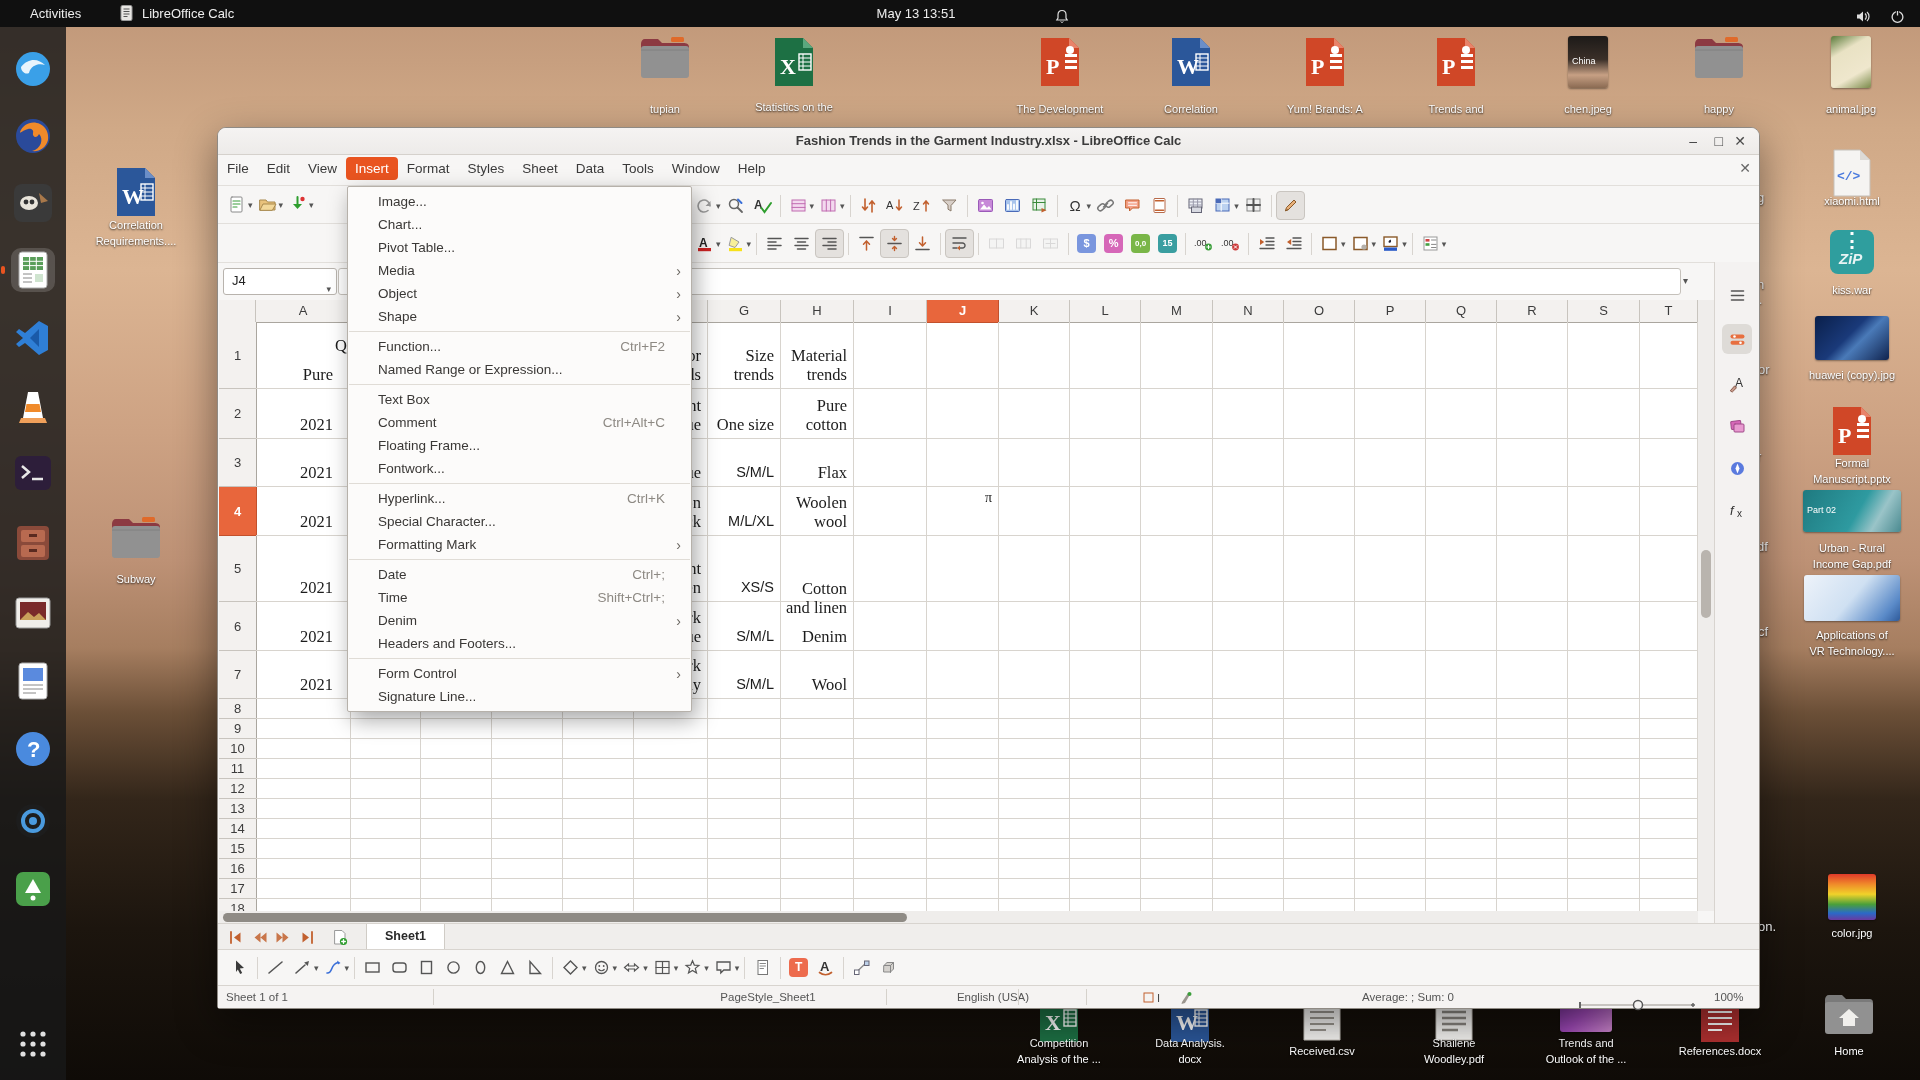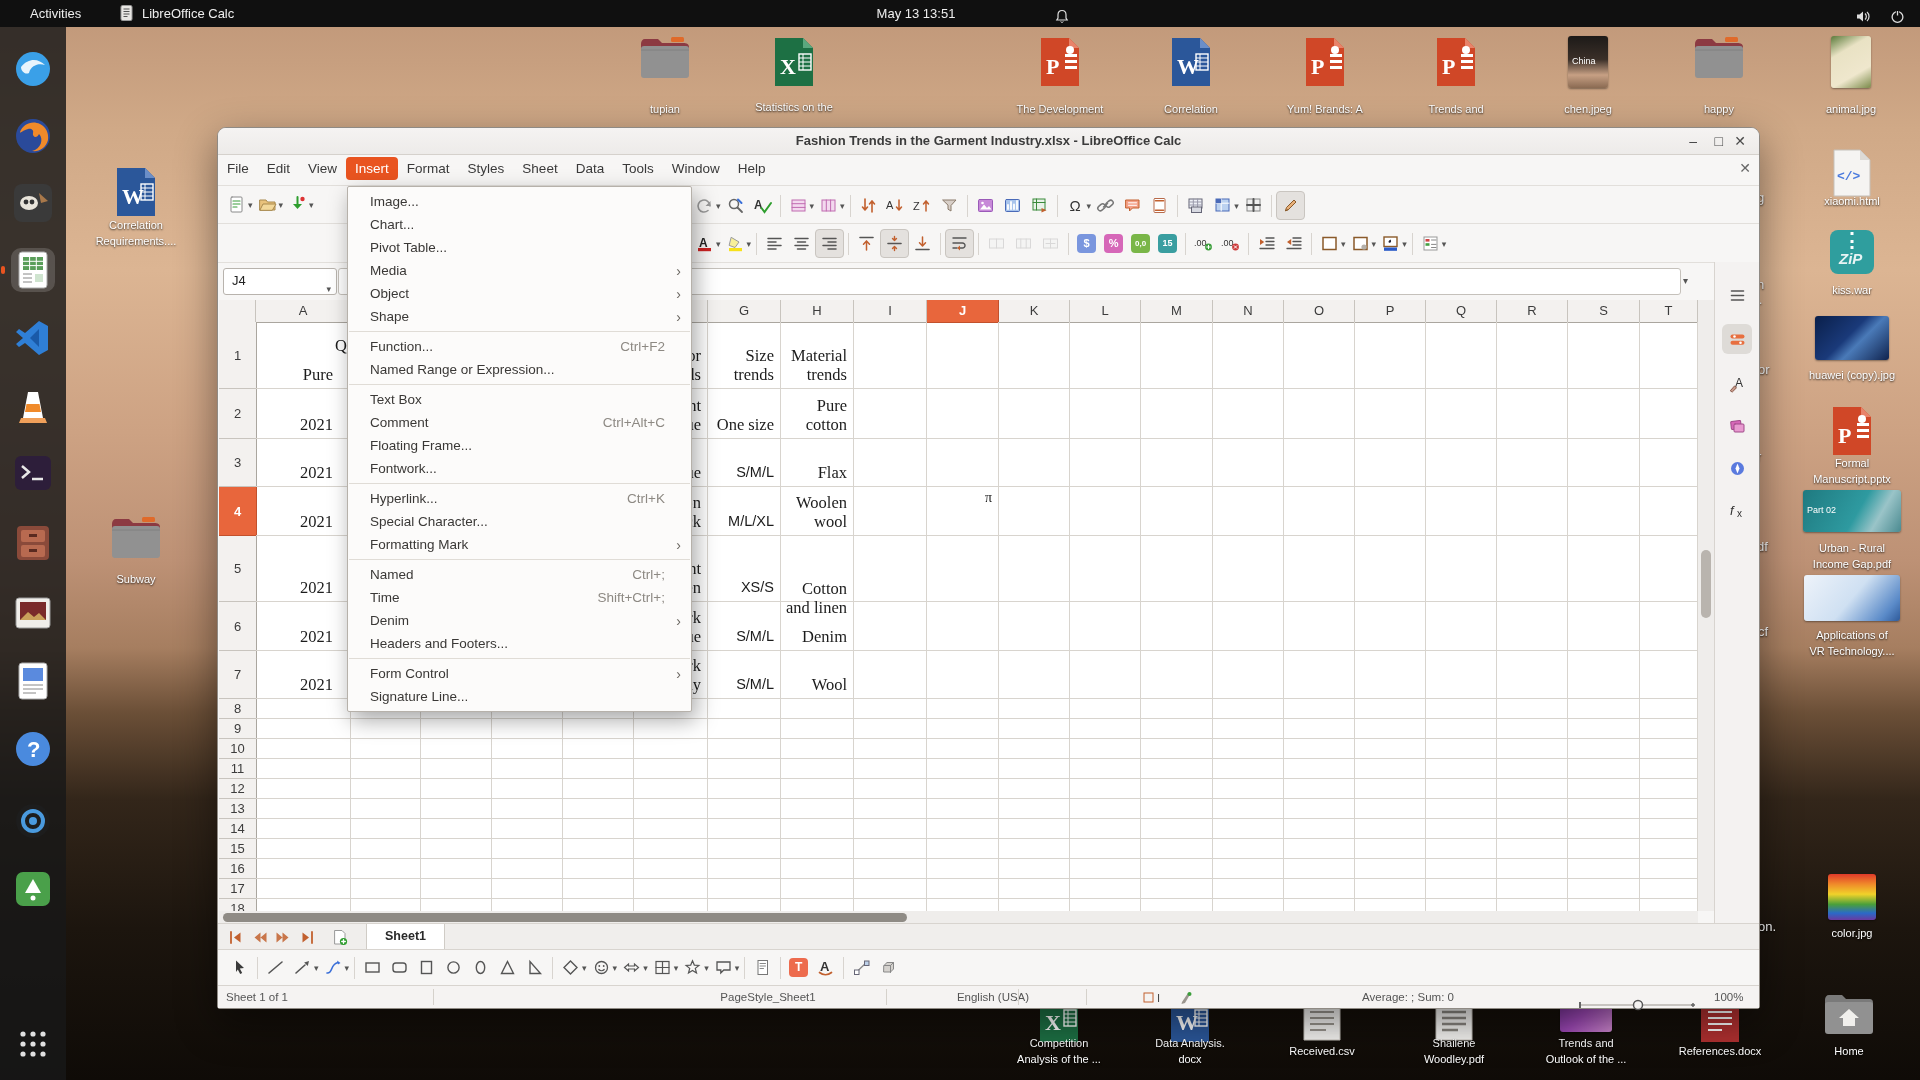--- a/index.html
+++ b/index.html
@@ -80,21 +80,21 @@
   #tabuline{position:absolute;left:146px;top:25px;width:100px;height:3px;background:#5f5b56;}
   
   #drawbar{left:0;top:821px;width:100%;height:36px;background:#f7f6f5;border-top:1px solid #d8d4cf;}
   
   #statusbar{left:0;top:857px;width:100%;height:22px;background:#f5f3f2;border-top:1px solid #d8d4cf;font-size:11.5px;color:#555;}
   .stat{position:absolute;top:0;line-height:22px;}
   .statsep{position:absolute;top:3px;width:1px;height:16px;background:#d5d1cb;}
   
   #popup{left:347px;top:186px;width:343px;background:#fcfbfa;border:1px solid #b6b1aa;border-radius:2px;box-shadow:4px 8px 22px rgba(0,0,0,.35);z-index:50;padding:3px 0;}
   .pitem{height:23px;display:flex;align-items:center;font-size:13.5px;color:#3a3836;position:relative;}
-  .pitem .plabel{padding-left:22px;}
+  .pitem .plabel{padding-left:30px;}
   .pitem .pshort{margin-left:auto;padding-right:26px;color:#8d8983;}
   .pitem .pchev{position:absolute;right:10px;color:#6b6761;font-size:14px;}
   .psep{height:1px;background:#e0dcd6;margin:3px 1px;}
   .ti svg{display:block;}
 </style>
 </head>
 <body>
 
 <div id="stage">
 
@@ -1128,21 +1128,21 @@
       </div>
       <div class="pitem">
         <span class="plabel">Special Character...</span>
       </div>
       <div class="pitem">
         <span class="plabel">Formatting Mark</span>
         <span class="pchev">›</span>
       </div>
       <div class="psep"></div>
       <div class="pitem">
-        <span class="plabel">Named</span>
+        <span class="plabel">Date</span>
         <span class="pshort">Ctrl+;</span>
       </div>
       <div class="pitem">
         <span class="plabel">Time</span>
         <span class="pshort">Shift+Ctrl+;</span>
       </div>
       <div class="pitem">
         <span class="plabel">Denim</span>
         <span class="pchev">›</span>
       </div>

